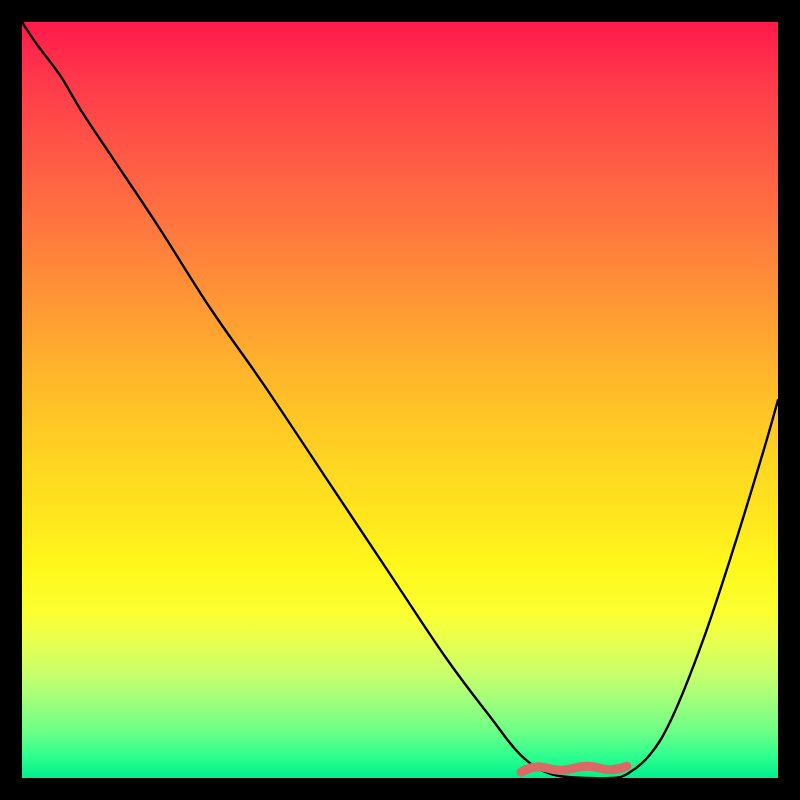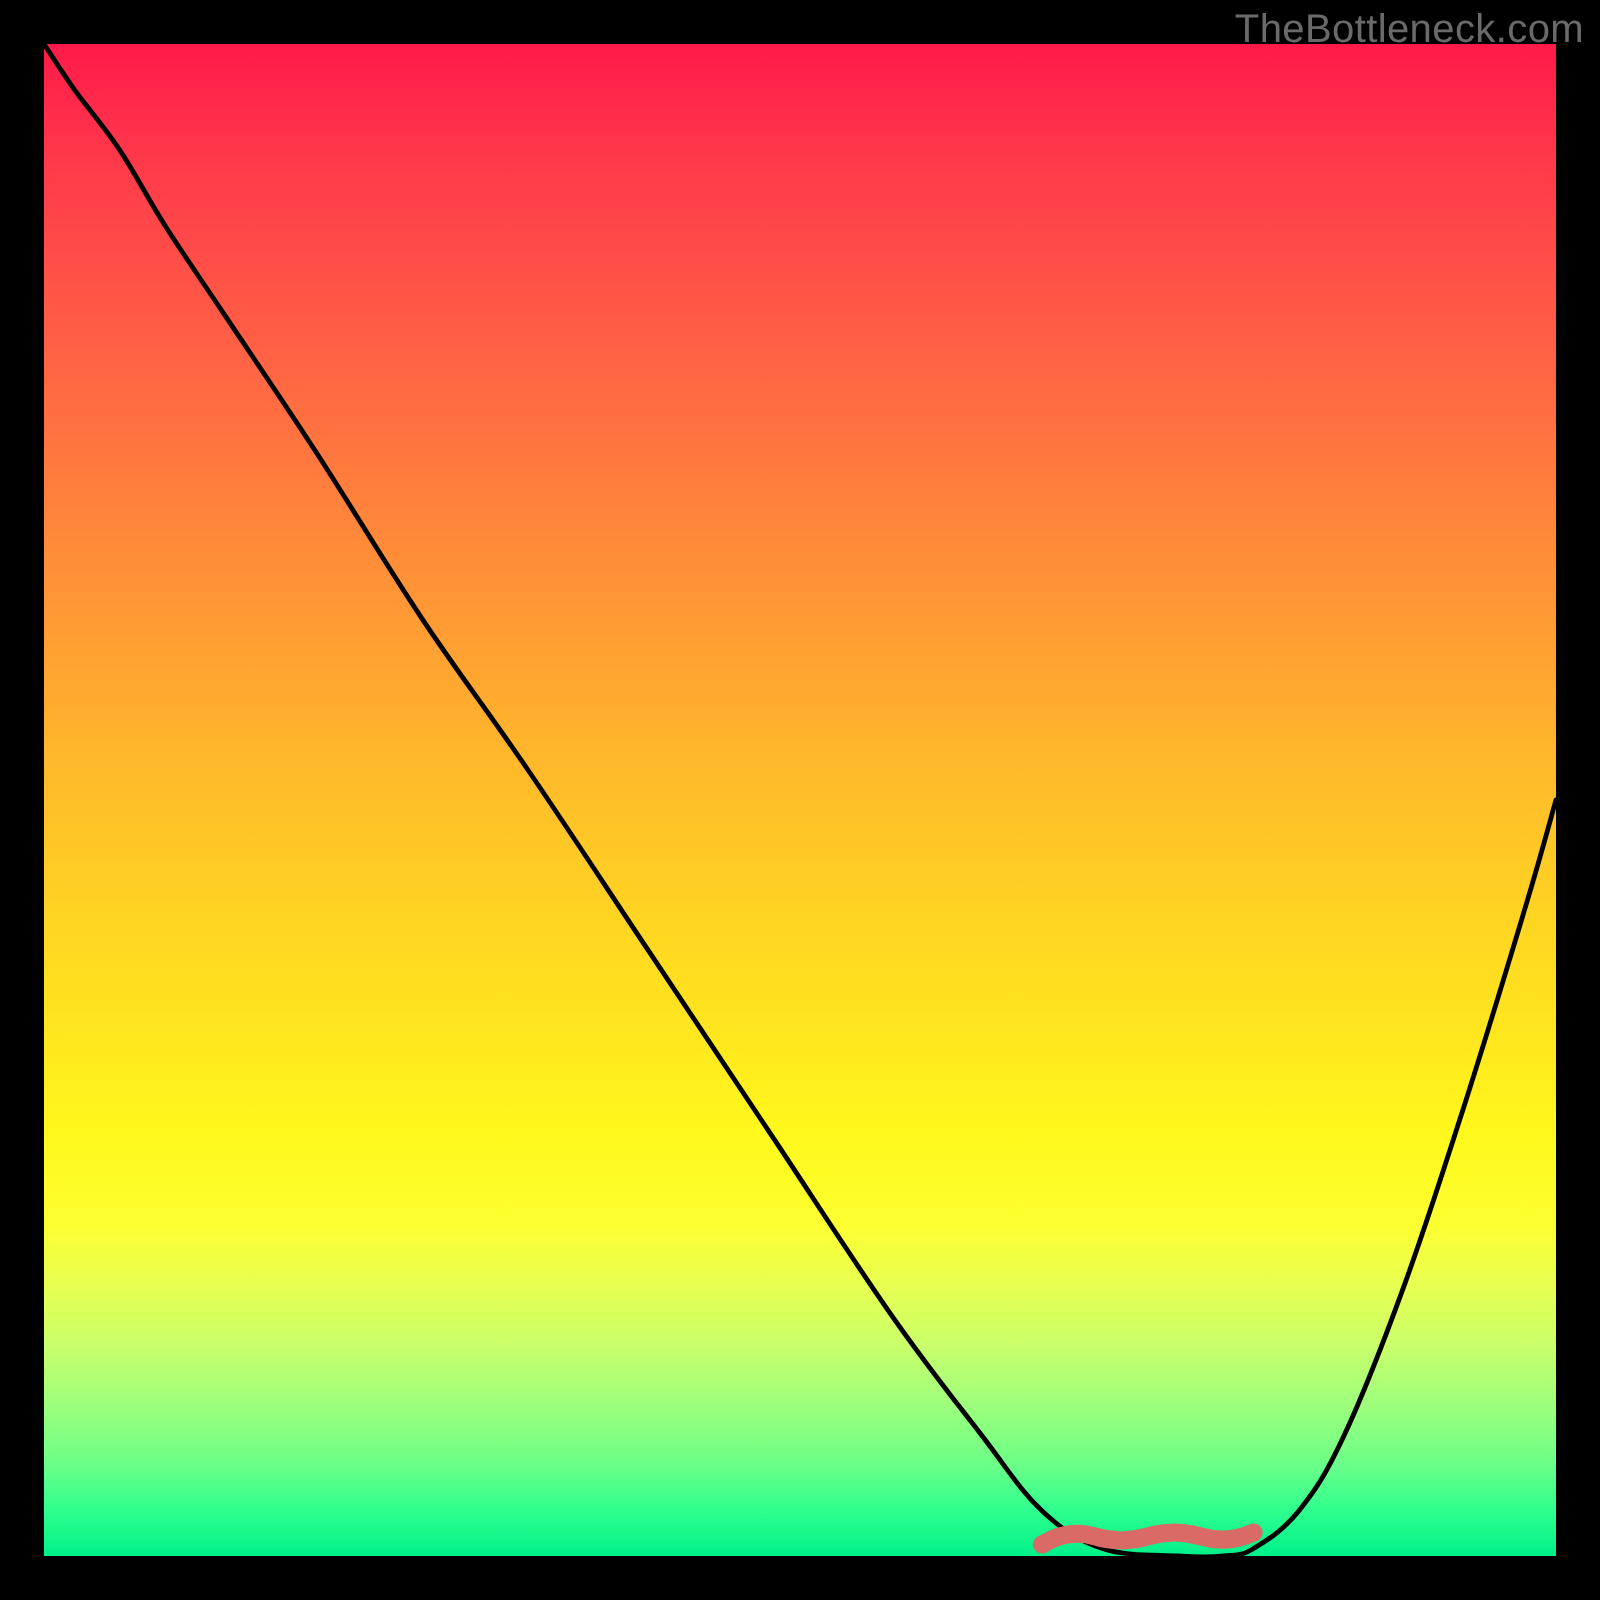--- a/index.html
+++ b/index.html
@@ -80,15 +80,14 @@
     <svg class="curve" viewBox="0 0 756 756" preserveAspectRatio="none">
       <path id="curve-path" d="M 0 0 C 2.7216 4.082400000000011, 8.316 13.154400000000072, 15.120000000000001 22.680000000000064 C 21.924 32.205600000000054, 29.635200000000005 40.67279999999997, 37.800000000000004 52.91999999999996 C 45.964800000000004 65.16719999999995, 50.95440000000001 75.75120000000001, 60.480000000000004 90.72000000000003 C 70.0056 105.68880000000004, 77.11200000000001 115.66800000000005, 90.72 136.08000000000004 C 104.32799999999999 156.49200000000005, 118.38959999999999 176.904, 136.07999999999998 204.12 C 153.7704 231.336, 169.9488 258.70320000000004, 189 287.28000000000003 C 208.0512 315.8568, 221.508 332.9424, 241.92000000000002 362.88 C 262.332 392.81759999999997, 280.6272 420.94079999999997, 302.40000000000003 453.59999999999997 C 324.17280000000005 486.25919999999996, 341.1072 511.66079999999994, 362.88 544.3199999999999 C 384.6528 576.9792, 404.3088 607.824, 423.36 635.04 C 442.4112 662.256, 455.11199999999997 677.8295999999999, 468.71999999999997 695.52 C 482.328 713.2104, 488.07360000000006 723.114, 498.96000000000004 733.32 C 509.8464 743.5260000000001, 516.9527999999999 748.1376, 529.1999999999999 752.22 C 541.4472 756.3024, 556.1136 755.3196, 567 756 C 577.8864 756.6804, 582.8760000000001 756.6804, 589.6800000000001 756 C 596.484 755.3196, 597.9960000000001 756.3024, 604.8000000000001 752.22 C 611.604 748.1376, 619.3152 743.5260000000001, 627.48 733.32 C 635.6448 723.114, 640.6344 715.932, 650.16 695.52 C 659.6855999999999 675.108, 669.5136 649.8576, 680.4 619.9200000000001 C 691.2864 589.9824000000001, 699.7536 563.22, 710.64 529.2 C 721.5264 495.18000000000006, 732.7152 458.136, 740.88 430.92 C 749.0448 403.704, 753.2784 387.5256, 756 378" fill="none" stroke-width="2.4" stroke-linecap="round" stroke-linejoin="round" stroke="#000000"></path>
     </svg>
 
     <svg class="marker" viewBox="0 0 756 756" preserveAspectRatio="none">
       <path id="marker-path" d="M 498.96000000000004 750.22 Q 512.19 742.22, 525.4200000000001 746.22 T 551.8800000000001 746.22 T 578.34 746.22 T 604.8000000000001 744.22" fill="none" stroke-width="9" stroke-linecap="round" stroke-linejoin="round" stroke="#d96a66"></path>
     </svg>
 
   </div>
 
-  <div class="watermark">TheBottleneck.com</div>
 
 </div>
 
 </body></html>

